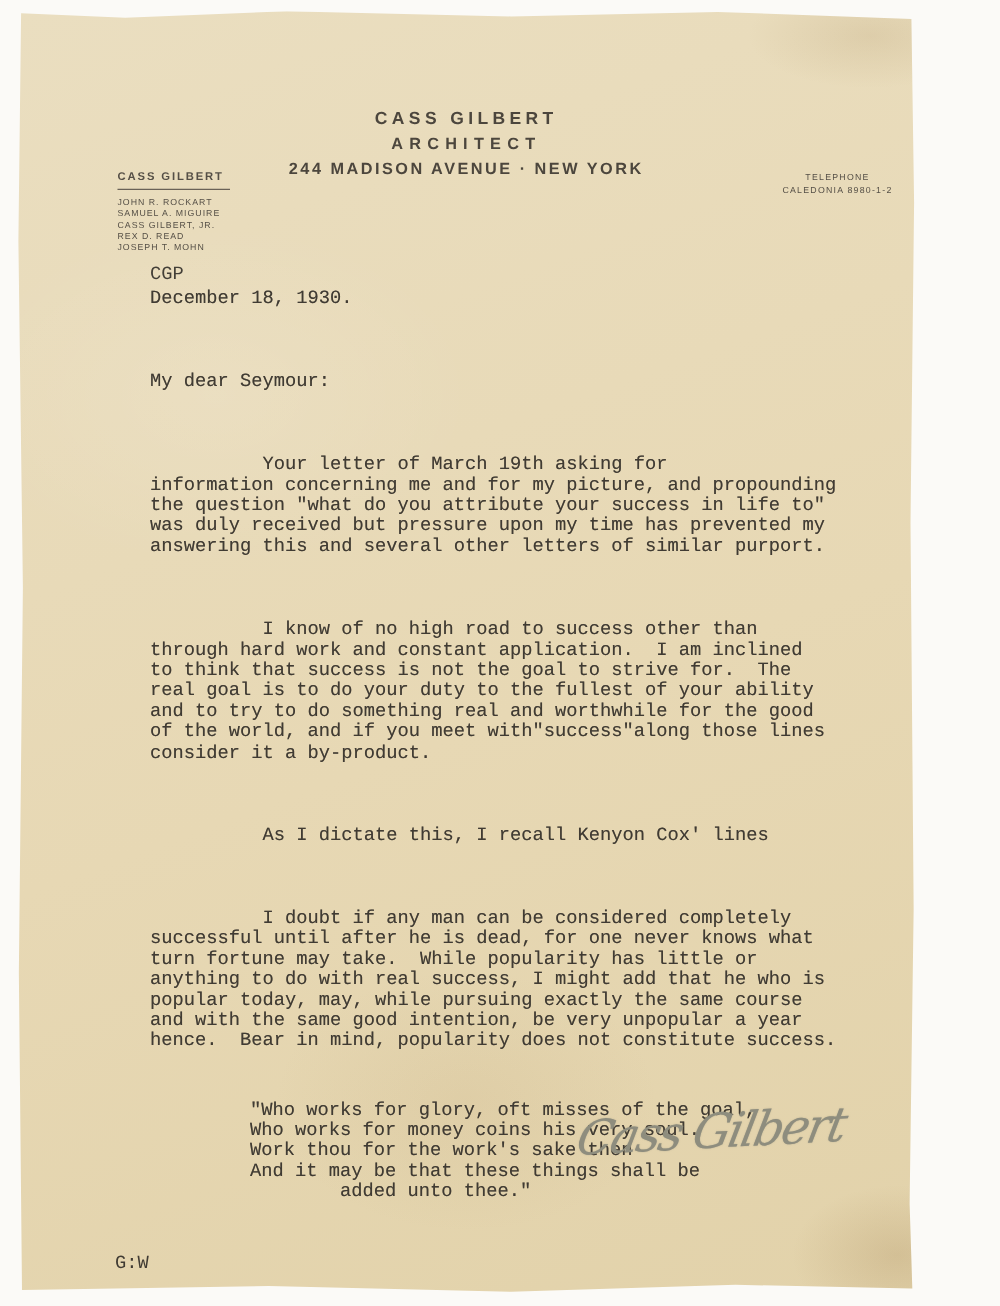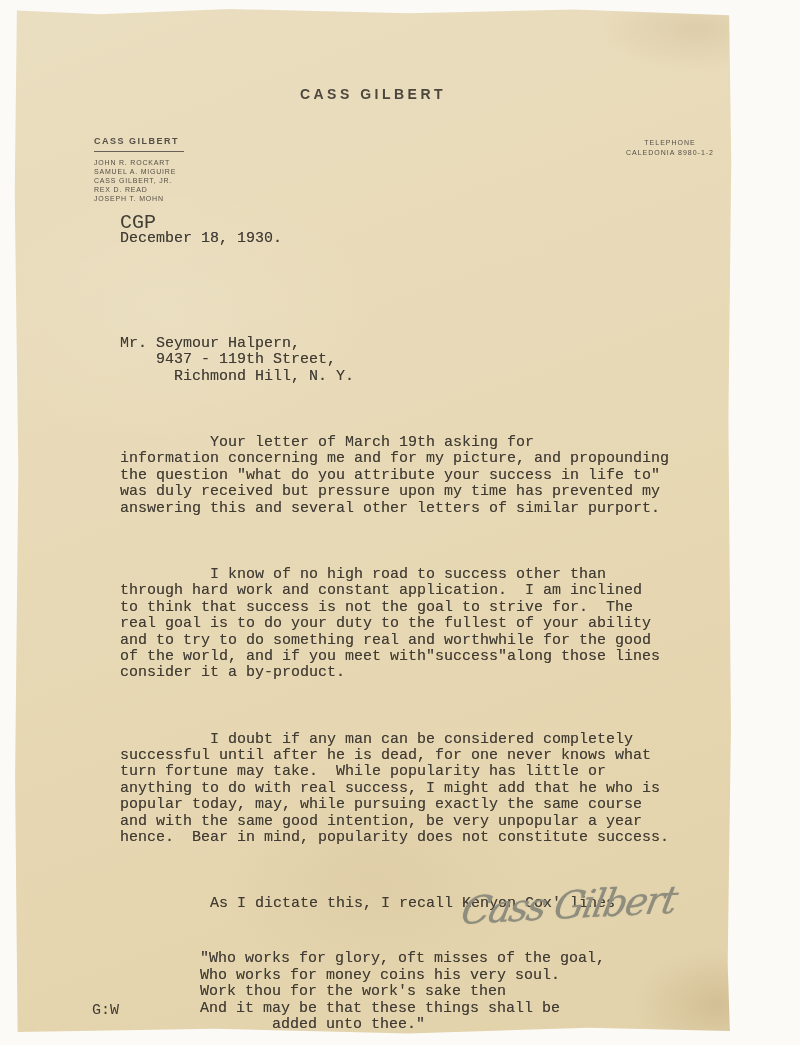--- a/index.html
+++ b/index.html
@@ -41,21 +41,21 @@
   .lh-left {
     position: absolute; left: 80px; top: 128px;
     color: #554f46;
   }
   .lh-firm   { font-size: 9px; font-weight: bold; letter-spacing: 1.5px; }
   .lh-rule   { width: 90px; border: 0; border-top: 1px solid #6a6257; margin: 5px 0 6px 0; }
   .lh-assoc  { font-size: 7px; letter-spacing: .8px; line-height: 9px; white-space: pre; }
   .lh-cgp {
     margin: 8px 0 0 26px;
     font-family: "Liberation Mono", "DejaVu Sans Mono", monospace;
-    font-size: 20px; color: #433f37;
+    font-size: 15px; color: #433f37;
   }
 
   .lh-right {
     position: absolute; left: 596px; top: 130px; width: 120px;
     text-align: center; color: #554f46;
     font-size: 7px; letter-spacing: 1px; line-height: 10px;
   }
 
   
   .letter-body {
@@ -92,63 +92,63 @@
   }
 </style>
 </head>
 <body>
 
 <div class="scan">
   <div class="paper">
 
     <div class="lh-center">
       <div class="lh-name">CASS GILBERT</div>
+      <div class="lh-title">ARCHITECT</div>
+      <div class="lh-addr">244 MADISON AVENUE · NEW YORK</div>
     </div>
 
     <div class="lh-left">
       <div class="lh-firm">CASS GILBERT</div>
       <hr class="lh-rule">
       <div class="lh-assoc">JOHN R. ROCKART
 SAMUEL A. MIGUIRE
 CASS GILBERT, JR.
 REX D. READ
 JOSEPH T. MOHN</div>
       <div class="lh-cgp">CGP</div>
     </div>
 
     <div class="lh-right">
       <div>TELEPHONE</div>
       <div>CALEDONIA 8980-1-2</div>
     </div>
 
     <div class="letter-body">
       <div class="date">December 18, 1930.</div>
-      <div class="recipient">Mr. Seymour Halpern,
-    9437 - 119th Street,
-      Richmond Hill, N. Y.</div>
+      <div class="salutation">My dear Seymour:</div>
       <div class="para">          Your letter of March 19th asking for
 information concerning me and for my picture, and propounding
 the question "what do you attribute your success in life to"
 was duly received but pressure upon my time has prevented my
 answering this and several other letters of similar purport.</div>
       <div class="para">          I know of no high road to success other than
 through hard work and constant application.  I am inclined
 to think that success is not the goal to strive for.  The
 real goal is to do your duty to the fullest of your ability
 and to try to do something real and worthwhile for the good
 of the world, and if you meet with"success"along those lines
 consider it a by-product.</div>
+      <div class="para">          As I dictate this, I recall Kenyon Cox' lines</div>
       <div class="para">          I doubt if any man can be considered completely
 successful until after he is dead, for one never knows what
 turn fortune may take.  While popularity has little or
 anything to do with real success, I might add that he who is
 popular today, may, while pursuing exactly the same course
 and with the same good intention, be very unpopular a year
 hence.  Bear in mind, popularity does not constitute success.</div>
-      <div class="para">          As I dictate this, I recall Kenyon Cox' lines</div>
       <div class="poem">"Who works for glory, oft misses of the goal,
 Who works for money coins his very soul.
 Work thou for the work's sake then
 And it may be that these things shall be
         added unto thee."</div>
       
       
     </div>
 
     <div class="signature">Cass Gilbert</div>

